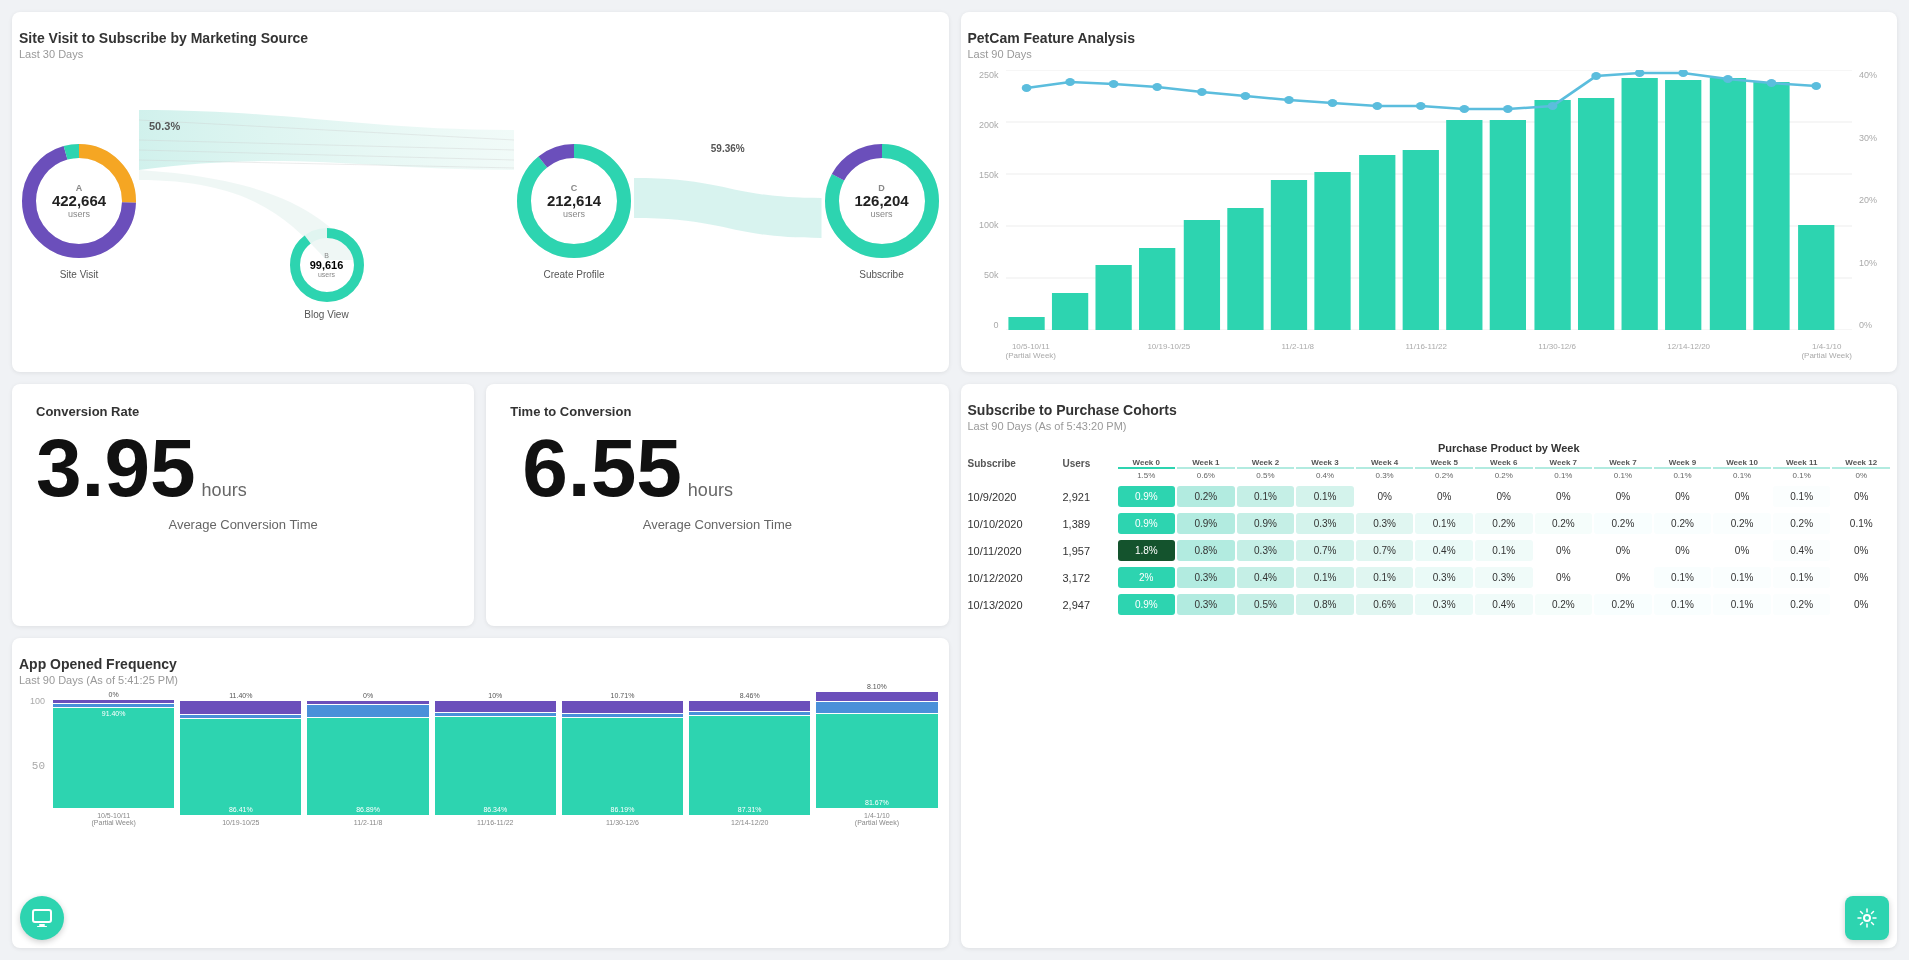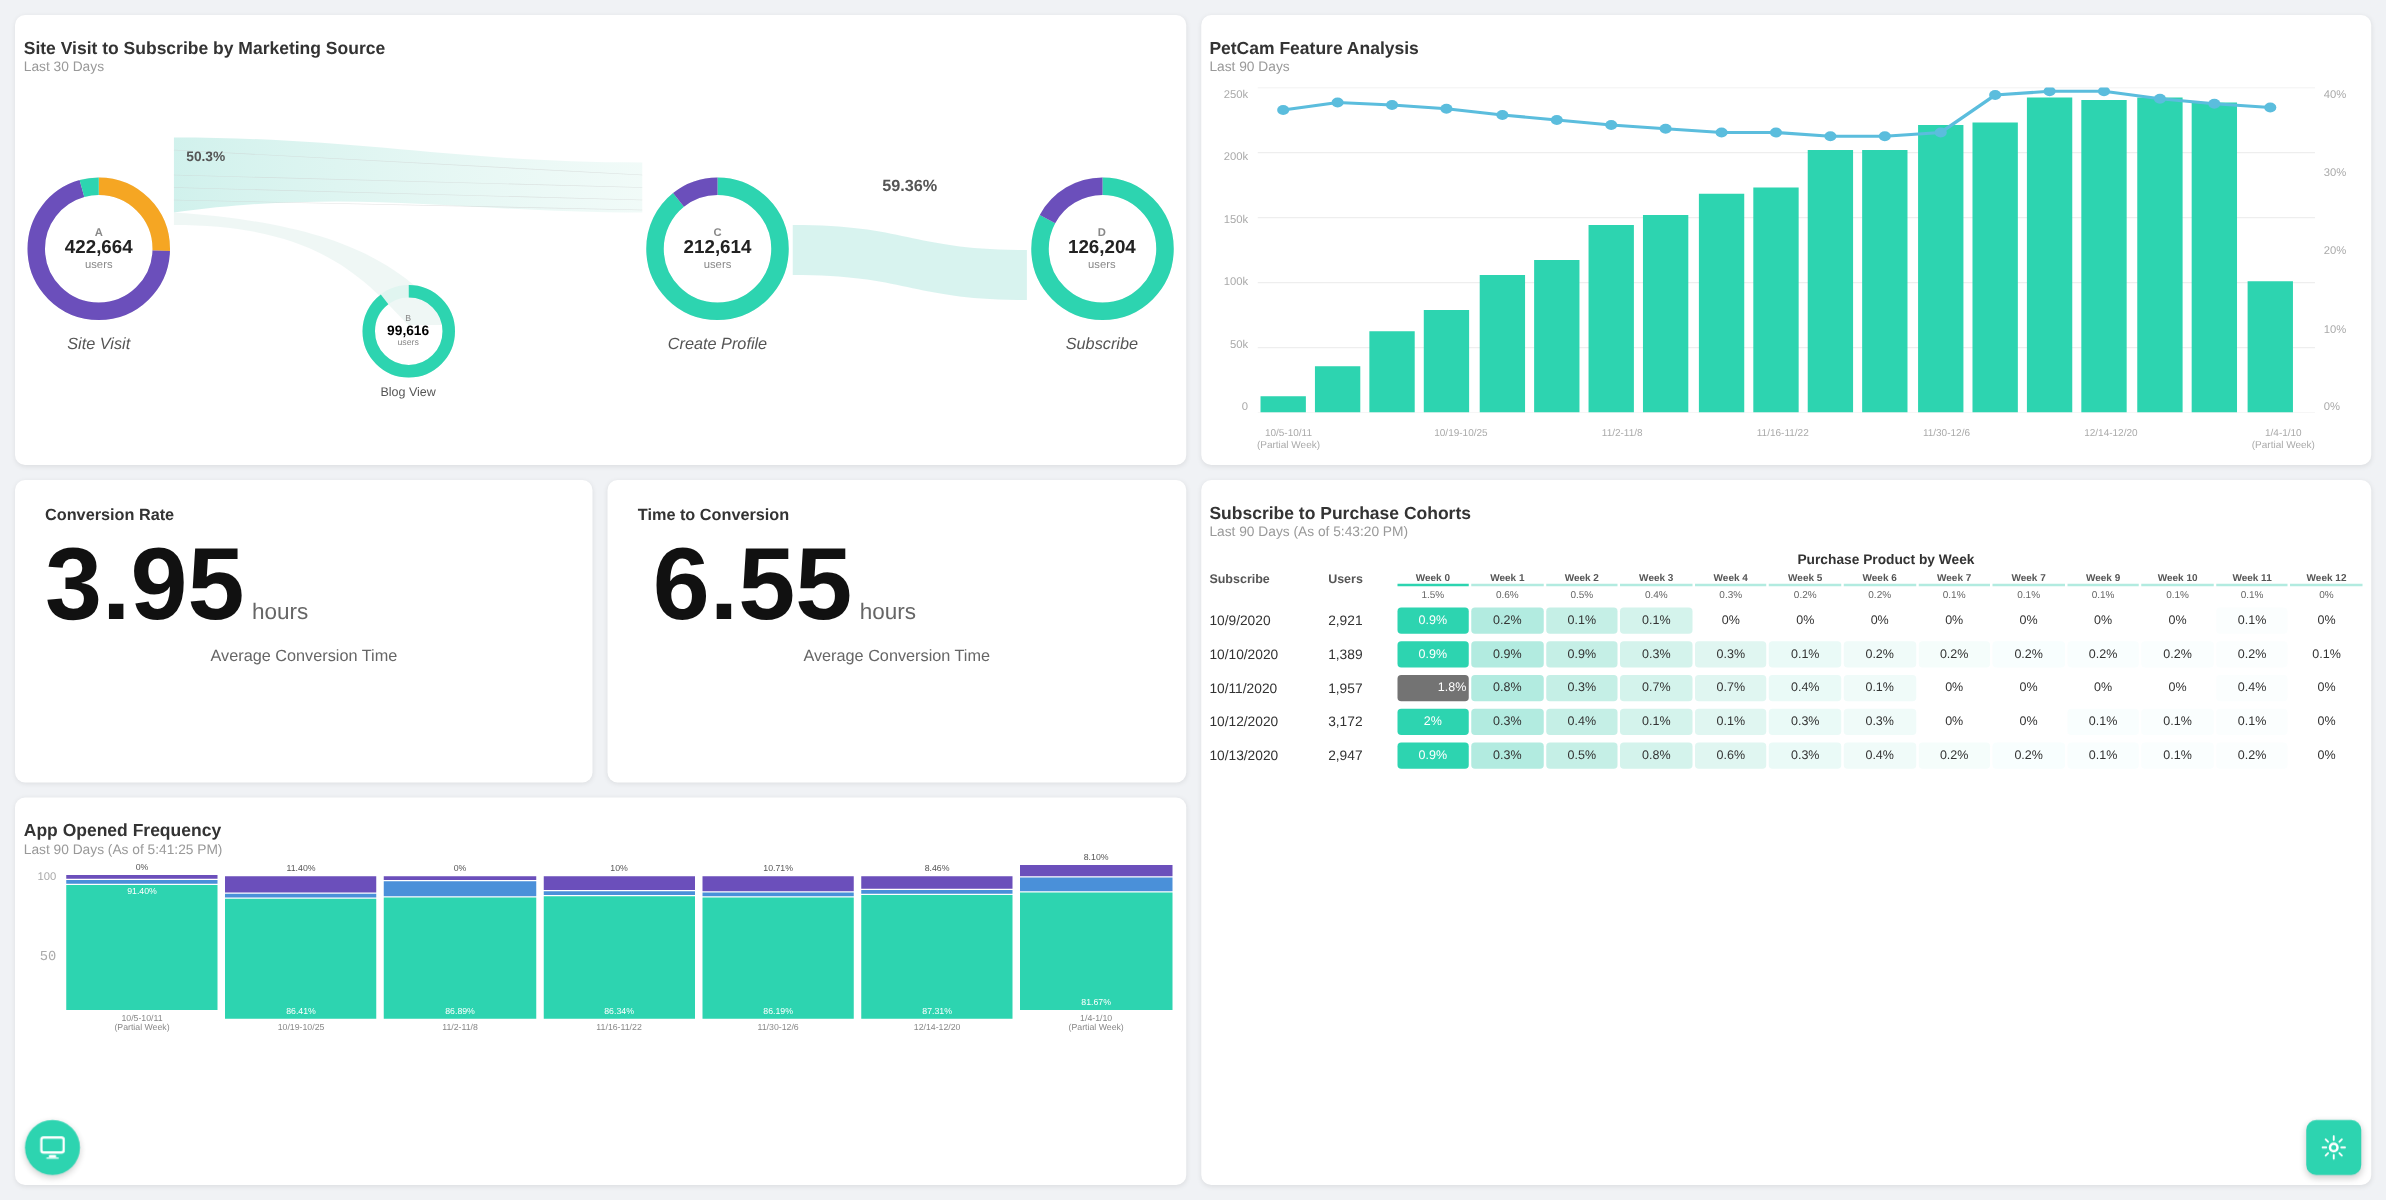--- a/index.html
+++ b/index.html
@@ -71,25 +71,24 @@
       font-size: 15px;
       font-weight: 700;
       color: #222;
       line-height: 1.1;
     }
     .donut-label .node-users {
       font-size: 9px;
       color: #888;
     }
     .node-name {
-      font-size: 13px;
+      font-size: 10px;
       color: #555;
       margin-top: 8px;
       text-align: right;
-      font-style: italic;
     }
     .metric-card {
       background: #fff;
       border-radius: 8px;
       padding: 20px 24px;
       box-shadow: 0 1px 4px rgba(0,0,0,0.08);
     }
     .metric-title {
       font-size: 13px;
       font-weight: 600;
@@ -207,21 +206,21 @@
           <div class="donut-label">
             <div class="node-letter">C</div>
             <div class="node-number">212,614</div>
             <div class="node-users">users</div>
           </div>
         </div>
         <div class="node-name">Create Profile</div>
       </div>
 
       <div style="position:relative; flex:0.5; height:200px; display:flex;flex-direction:column;align-items:center;justify-content:center;">
-        <div style="font-size:13px;color:#555;font-weight:600;margin-bottom:4px;">59.36%</div>
+        <div style="font-size:10px;color:#555;font-weight:600;margin-bottom:4px;">59.36%</div>
         <svg width="100%" height="120" viewBox="0 0 80 120" preserveAspectRatio="none">
           <path d="M0,20 C40,20 40,40 80,40 L80,80 C40,80 40,60 0,60 Z" fill="#b2e8e0" opacity="0.5"></path>
         </svg>
       </div>
 
       <div class="funnel-node">
         <div class="donut-wrapper">
           <svg viewBox="0 0 120 120">
             <circle cx="60" cy="60" r="50" fill="none" stroke="#eee" stroke-width="14"></circle>
             <circle cx="60" cy="60" r="50" fill="none" stroke="#2dd4b0" stroke-width="14" stroke-dasharray="260 54" stroke-dashoffset="0" transform="rotate(-90 60 60)"></circle>
@@ -533,21 +532,21 @@
               <div style="flex: 1 1 0%; text-align: center; font-size: 10px; padding: 5px 2px; border-radius: 3px; background: rgb(249, 254, 254); color: rgb(51, 51, 51);">0.2%</div>
               <div style="flex: 1 1 0%; text-align: center; font-size: 10px; padding: 5px 2px; border-radius: 3px; background: rgb(250, 254, 254); color: rgb(51, 51, 51);">0.2%</div>
               <div style="flex: 1 1 0%; text-align: center; font-size: 10px; padding: 5px 2px; border-radius: 3px; background: rgb(251, 254, 254); color: rgb(51, 51, 51);">0.2%</div>
               <div style="flex: 1 1 0%; text-align: center; font-size: 10px; padding: 5px 2px; border-radius: 3px; background: rgb(255, 255, 255); color: rgb(51, 51, 51);">0.1%</div>
             </div>
           </div>
           <div style="display: flex; align-items: center; margin-bottom: 6px;">
             <div style="width: 95px; font-size: 11px; color: rgb(51, 51, 51); font-weight: 500;">10/11/2020</div>
             <div style="width: 55px; font-size: 11px; color: rgb(51, 51, 51);">1,957</div>
             <div style="display: flex; flex: 1 1 0%; gap: 2px;">
-              <div style="flex: 1 1 0%; text-align: right; font-size: 10px; padding: 5px 2px; border-radius: 3px; background: #737373; color: white;">1.8%</div>
+              <div style="flex: 1 1 0%; text-align: center; font-size: 10px; padding: 5px 2px; border-radius: 3px; background: #14532d; color: white;">1.8%</div>
               <div style="flex: 1 1 0%; text-align: center; font-size: 10px; padding: 5px 2px; border-radius: 3px; background: rgb(178, 235, 224); color: rgb(51, 51, 51);">0.8%</div>
               <div style="flex: 1 1 0%; text-align: center; font-size: 10px; padding: 5px 2px; border-radius: 3px; background: rgb(197, 239, 230); color: rgb(51, 51, 51);">0.3%</div>
               <div style="flex: 1 1 0%; text-align: center; font-size: 10px; padding: 5px 2px; border-radius: 3px; background: rgb(212, 243, 236); color: rgb(51, 51, 51);">0.7%</div>
               <div style="flex: 1 1 0%; text-align: center; font-size: 10px; padding: 5px 2px; border-radius: 3px; background: rgb(224, 246, 241); color: rgb(51, 51, 51);">0.7%</div>
               <div style="flex: 1 1 0%; text-align: center; font-size: 10px; padding: 5px 2px; border-radius: 3px; background: rgb(234, 250, 247); color: rgb(51, 51, 51);">0.4%</div>
               <div style="flex: 1 1 0%; text-align: center; font-size: 10px; padding: 5px 2px; border-radius: 3px; background: rgb(240, 251, 249); color: rgb(51, 51, 51);">0.1%</div>
               <div style="flex: 1 1 0%; text-align: center; font-size: 10px; padding: 5px 2px; border-radius: 3px; background: rgb(255, 255, 255); color: rgb(51, 51, 51);">0%</div>
               <div style="flex: 1 1 0%; text-align: center; font-size: 10px; padding: 5px 2px; border-radius: 3px; background: rgb(255, 255, 255); color: rgb(51, 51, 51);">0%</div>
               <div style="flex: 1 1 0%; text-align: center; font-size: 10px; padding: 5px 2px; border-radius: 3px; background: rgb(255, 255, 255); color: rgb(51, 51, 51);">0%</div>
               <div style="flex: 1 1 0%; text-align: center; font-size: 10px; padding: 5px 2px; border-radius: 3px; background: rgb(255, 255, 255); color: rgb(51, 51, 51);">0%</div>

